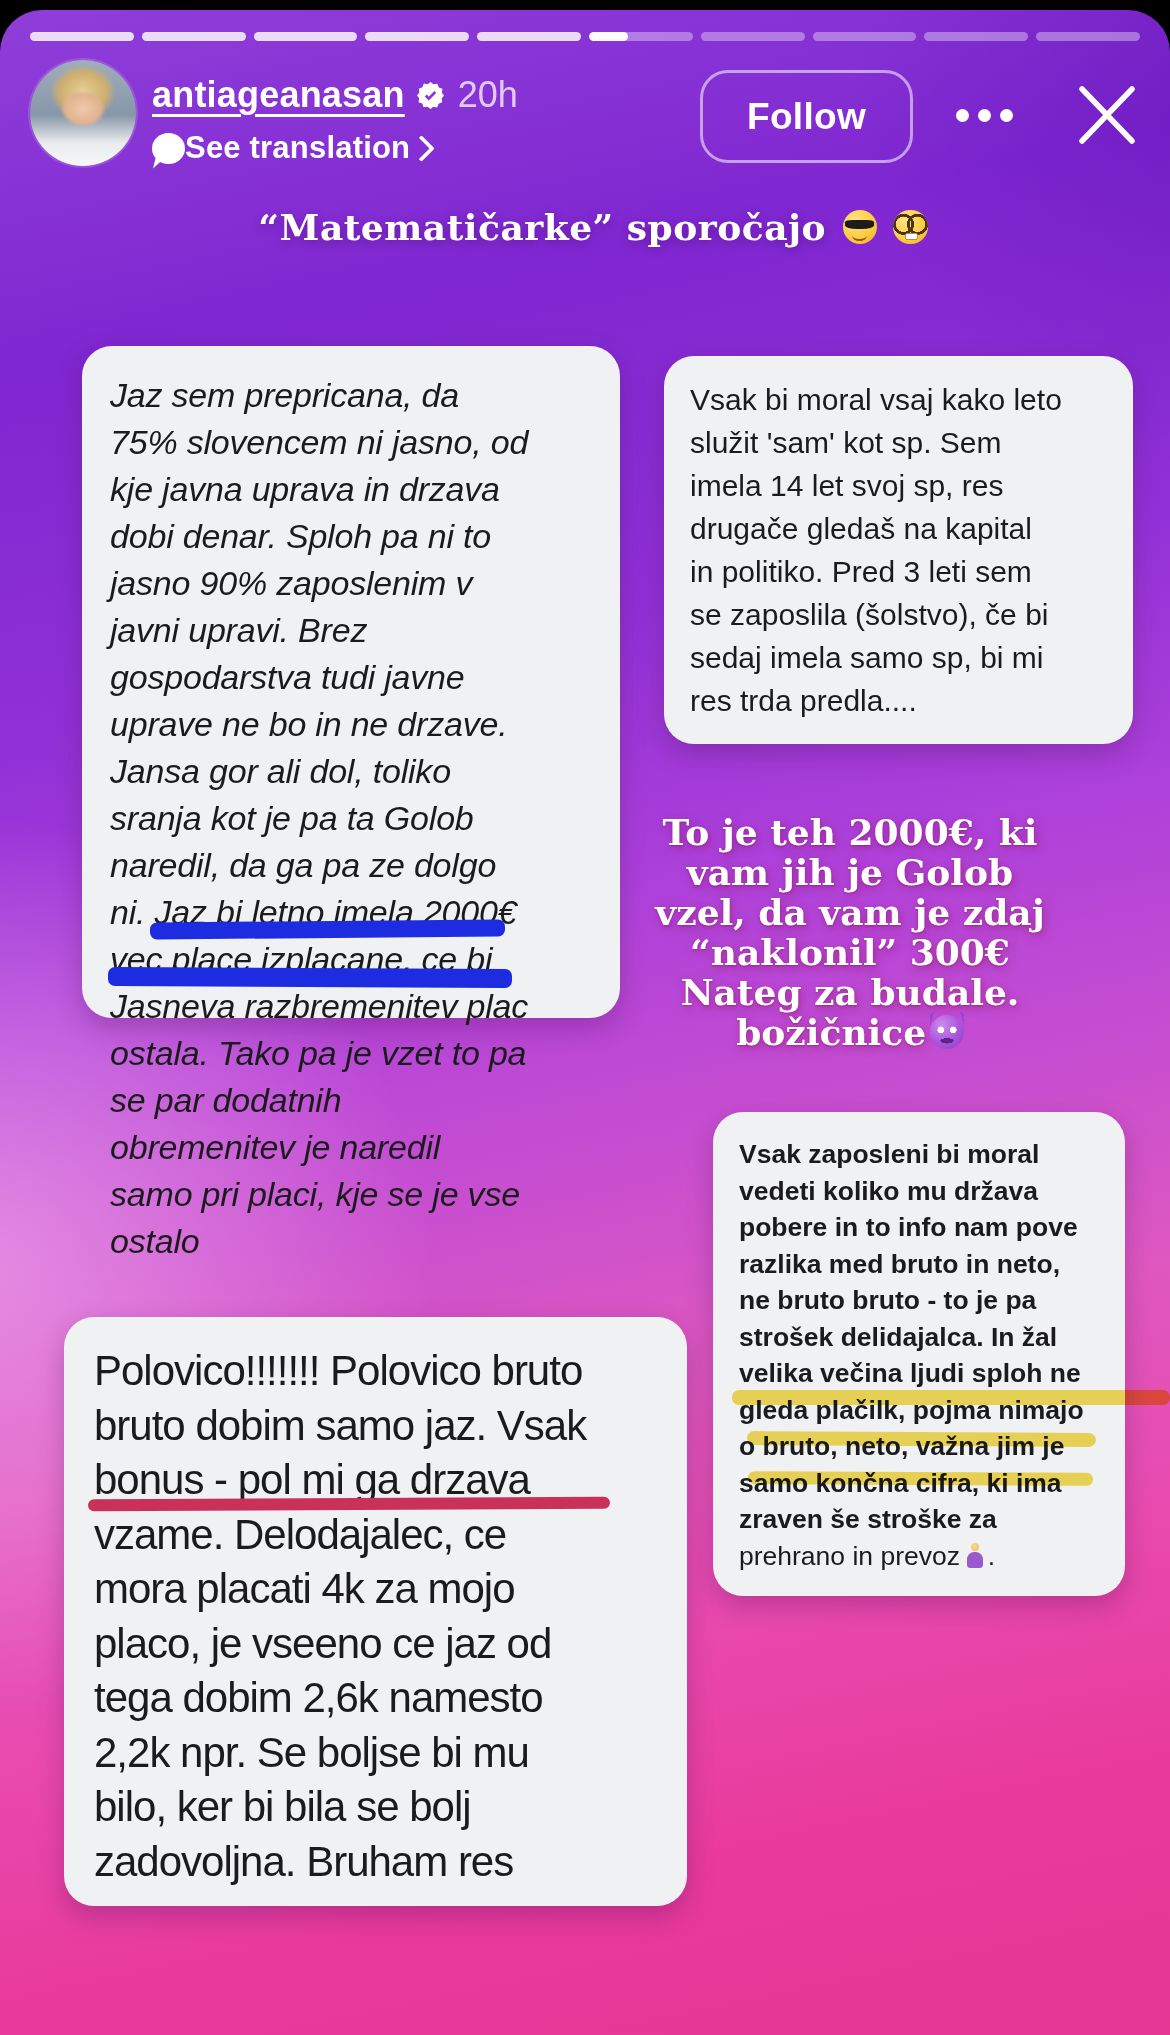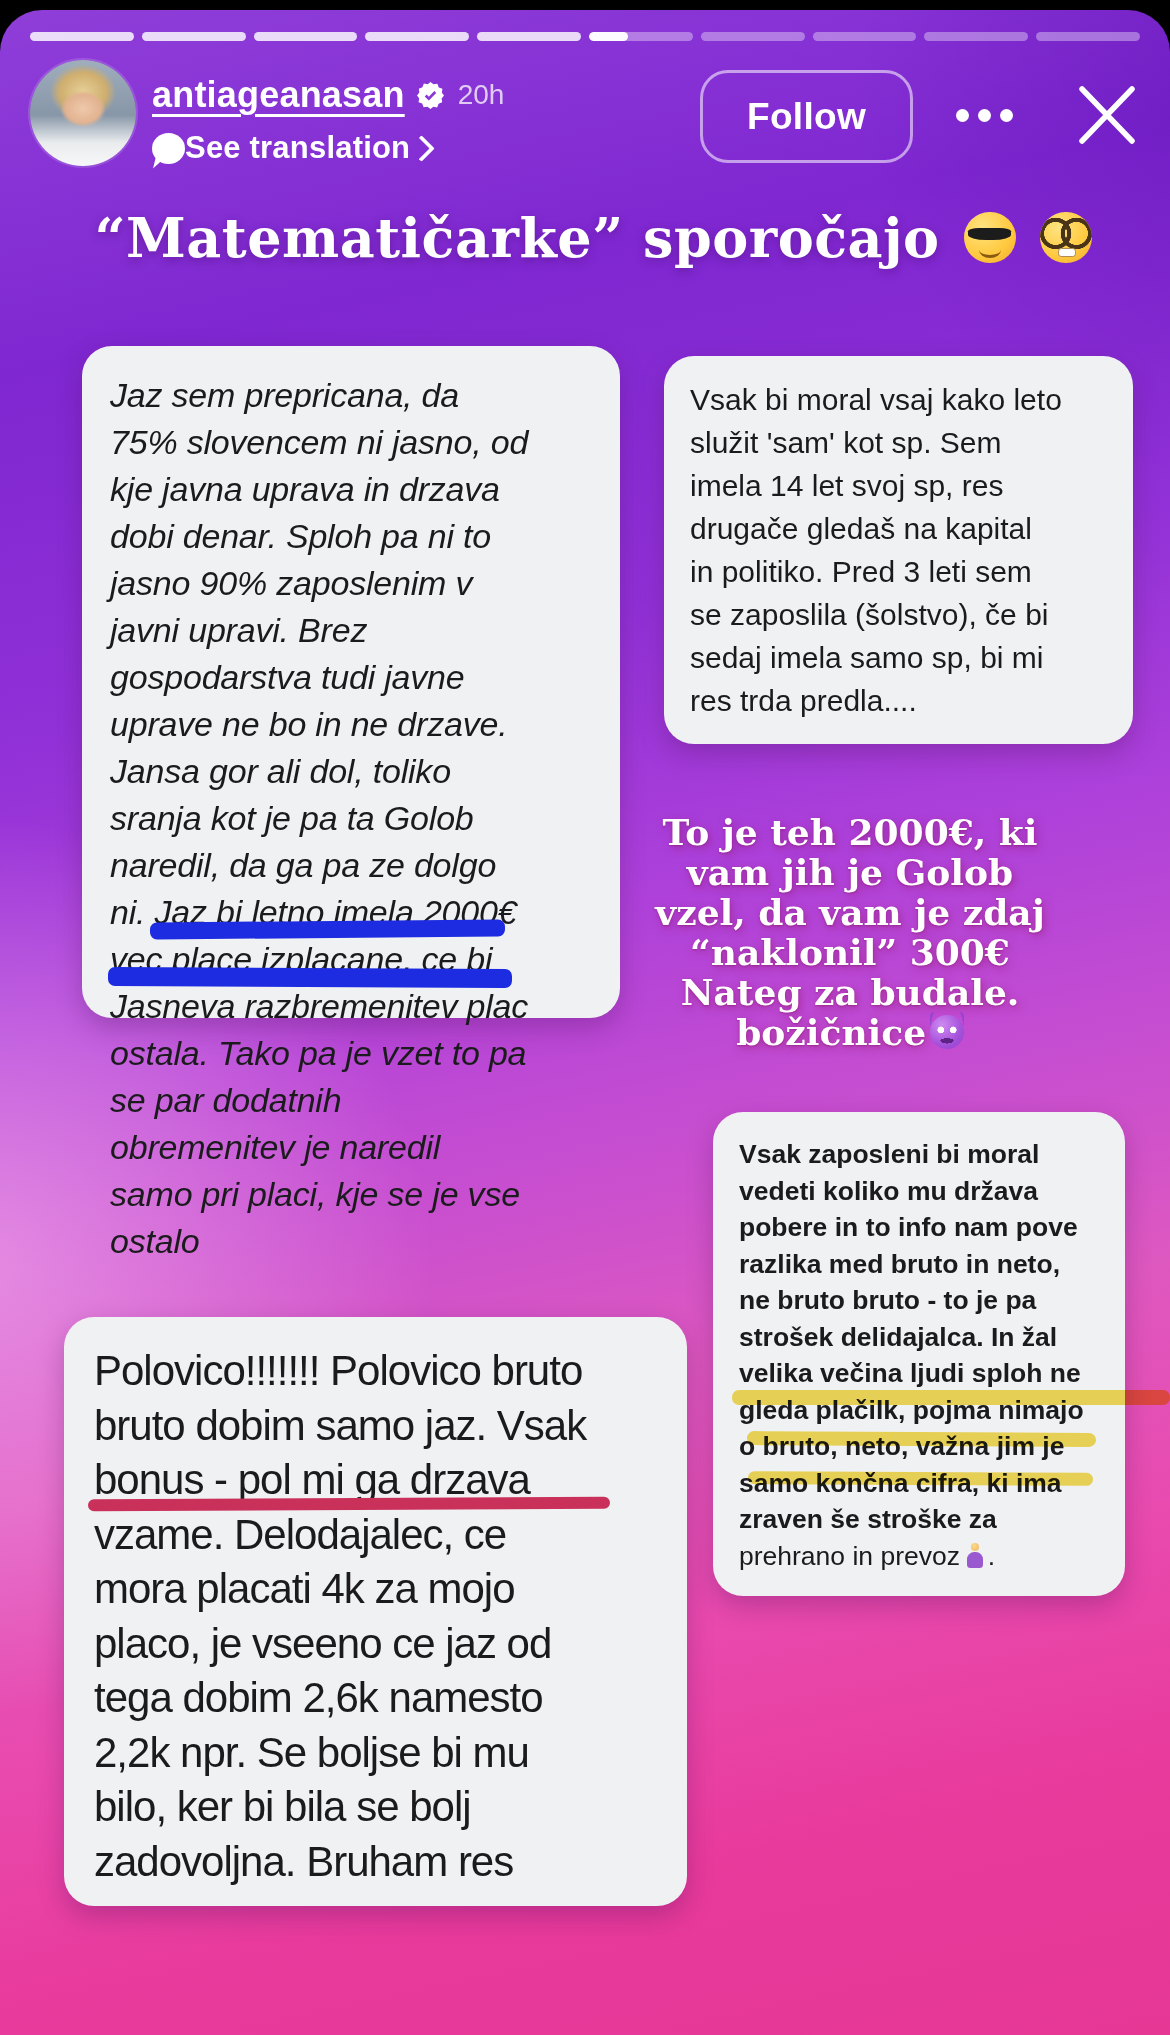--- a/index.html
+++ b/index.html
@@ -26,41 +26,41 @@
     position:absolute;left:30px;top:50px;width:106px;height:106px;border-radius:50%;
     background:
       radial-gradient(ellipse 30% 24% at 50% 46%, #eec9ab 0%, #e2b391 55%, rgba(227,183,149,0) 72%),
       radial-gradient(ellipse 46% 38% at 50% 30%, #e6cf96 0%, #cfae6e 48%, rgba(207,174,110,0) 68%),
       linear-gradient(180deg,#9fadbd 0%,#8897a8 52%,#e9ecee 78%,#f6f7f8 100%);
     box-shadow:0 0 0 2px rgba(255,255,255,0.15);
   }
   .uname-row{position:absolute;left:152px;top:62px;height:46px;display:flex;align-items:center;gap:12px;}
   .uname{color:#fff;font-size:36px;font-weight:600;text-decoration:underline;text-decoration-thickness:3px;text-underline-offset:7px;letter-spacing:0.2px;}
   .vbadge{width:27px;height:27px;display:inline-block;}
-  .time{color:rgba(255,255,255,0.75);font-size:28px;font-weight:400;margin-left:2px;}
+  .time{color:rgba(255,255,255,0.75);font-size:36px;font-weight:400;margin-left:2px;}
   .trans-row{position:absolute;left:152px;top:118px;height:40px;display:flex;align-items:center;}
   .bubble-icon{width:33px;height:31px;background:#fff;border-radius:50%;position:relative;flex:0 0 auto;}
   .bubble-icon::after{content:"";position:absolute;left:1px;bottom:-5px;width:13px;height:13px;background:#fff;
     clip-path:polygon(0 100%,100% 10%,25% 0);}
   .trans-label{color:#fff;font-size:31px;font-weight:700;letter-spacing:0.2px;}
   .chev{width:15px;height:15px;border-right:4px solid #fff;border-top:4px solid #fff;transform:rotate(45deg);border-radius:2px;margin-left:2px;}
   .follow-btn{
     position:absolute;left:700px;top:60px;width:207px;height:87px;border-radius:28px;
     border:3px solid rgba(255,255,255,0.55);background:transparent;
     color:#fff;font-size:37px;font-weight:600;font-family:"Liberation Sans",sans-serif;
     display:flex;align-items:center;justify-content:center;letter-spacing:0.3px;
   }
   .dots{position:absolute;left:956px;top:99px;display:flex;gap:9px;}
   .dots i{width:13px;height:13px;border-radius:50%;background:#fff;display:block;}
   .close-x{position:absolute;left:1072px;top:70px;width:70px;height:70px;display:flex;align-items:center;justify-content:center;}
   
   .title{
     position:absolute;left:0;right:0;top:196px;text-align:center;
     font-family:"DejaVu Serif","Liberation Serif",serif;font-weight:700;
-    color:#fff;font-size:54px;letter-spacing:0.5px;
+    color:#fff;font-size:36px;letter-spacing:0.5px;
     text-shadow:0 3px 10px rgba(70,10,110,0.45);
     white-space:nowrap;
     padding-left:16px;
   }
   
   .card{
     position:absolute;background:#f0f1f3;border-radius:30px;
     box-shadow:0 10px 26px rgba(80,15,90,0.30);
     color:#1b1b1d;
   }

